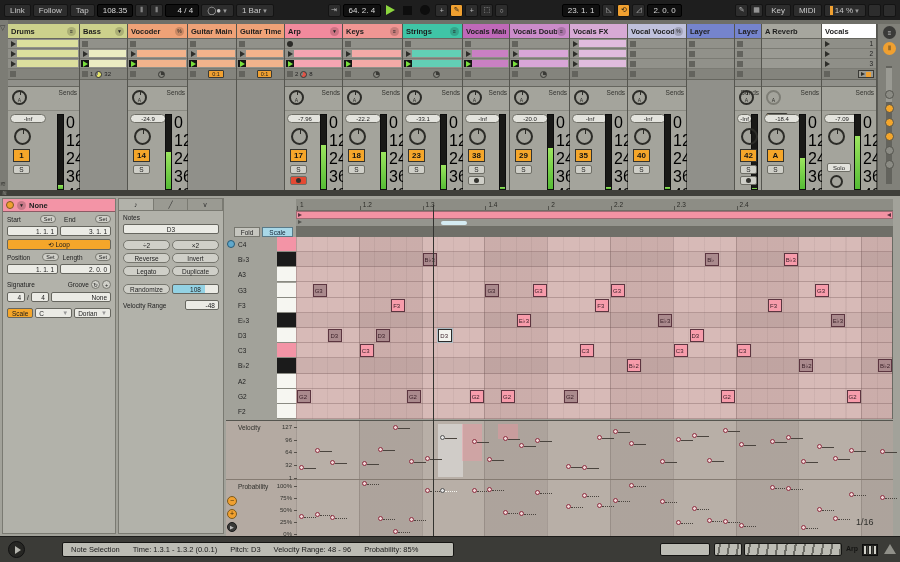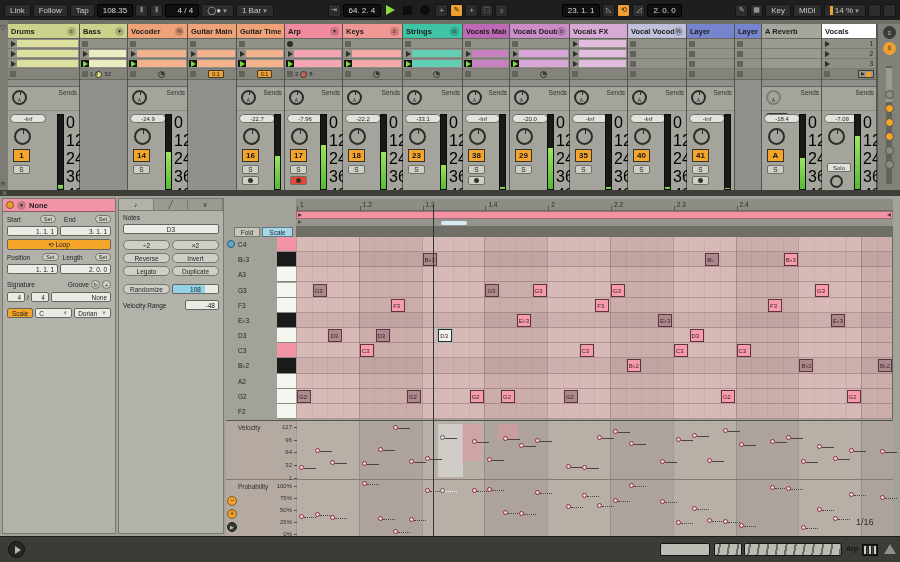--- a/index.html
+++ b/index.html
@@ -443,41 +443,20 @@
               <div class="launch">
                 <div class="tri"></div>
               </div>
               <div class="cbody" style="background: rgb(242, 179, 140);"></div>
             </div>
           </div>
           <div class="row4">
             <div class="sq"></div>
             <div class="obox" style="margin: 0px auto;">0:1</div>
           </div>
-          <div class="mix">
-            <div class="sends">
-              <div class="sends-label">Sends</div>
-              <div class="knob">
-                <div class="ptr"></div>
-                <div class="kl">A</div>
-              </div>
-            </div>
-            <div class="volpill" style="width: 36px;">-22.7</div>
-            <div class="meter" style="right: 3px;">
-              <div class="green" style="height: 33px;"></div>
-            </div>
-            <div class="panknob">
-              <div class="ptr"></div>
-            </div>
-            <div class="numbox">16</div>
-            <div class="spill">S</div>
-            <div class="recpill">
-              <div class="dot"></div>
-            </div>
-          </div>
         </div>
         <div class="track" style="width: 58px;">
           <div class="thead" style="background: rgb(242, 138, 157);">
             <div class="tname">Arp</div>
             <div class="tbadge">▼</div>
           </div>
           <div class="slot">
             <div class="reccirc"></div>
           </div>
           <div class="slot">
@@ -856,57 +835,57 @@
           </div>
           <div class="slot">
             <div class="stopsq"></div>
           </div>
           <div class="slot">
             <div class="stopsq"></div>
           </div>
           <div class="row4">
             <div class="sq"></div>
           </div>
+        </div>
+        <div class="track" style="width: 27px;">
+          <div class="thead" style="background: rgb(117, 132, 205);">
+            <div class="tname">Layer</div>
+          </div>
+          <div class="slot">
+            <div class="stopsq"></div>
+          </div>
+          <div class="slot">
+            <div class="stopsq"></div>
+          </div>
+          <div class="slot">
+            <div class="stopsq"></div>
+          </div>
+          <div class="row4">
+            <div class="sq"></div>
+          </div>
           <div class="mix">
             <div class="sends">
               <div class="sends-label">Sends</div>
               <div class="knob">
                 <div class="ptr"></div>
                 <div class="kl">A</div>
               </div>
             </div>
-            <div class="volpill" style="width: 36px;">-Inf</div>
+            <div class="volpill" style="width: 15px;">-Inf</div>
             <div class="meter" style="right: 3px;">
               <div class="green" style="height: 1px;"></div>
             </div>
             <div class="panknob">
               <div class="ptr"></div>
             </div>
-            <div class="numbox">41</div>
+            <div class="numbox">42</div>
             <div class="spill">S</div>
             <div class="recpill">
               <div class="dot"></div>
             </div>
-          </div>
-        </div>
-        <div class="track" style="width: 27px;">
-          <div class="thead" style="background: rgb(117, 132, 205);">
-            <div class="tname">Layer</div>
-          </div>
-          <div class="slot">
-            <div class="stopsq"></div>
-          </div>
-          <div class="slot">
-            <div class="stopsq"></div>
-          </div>
-          <div class="slot">
-            <div class="stopsq"></div>
-          </div>
-          <div class="row4">
-            <div class="sq"></div>
           </div>
         </div>
         <div class="track" style="width: 60px;">
           <div class="thead" style="background: rgb(166, 166, 158);">
             <div class="tname">A Reverb</div>
           </div>
           <div class="slot emptyslot"></div>
           <div class="slot emptyslot"></div>
           <div class="slot emptyslot"></div>
           <div class="row4"></div>
@@ -1325,20 +1304,27 @@
       <div class="vstem dotted" style="left: 853.5px; top: 494.56px; width: 12px;"></div>
     </div>
   <div class="lanebtn" style="top:496px">−</div>
   <div class="lanebtn" style="top:509px">+</div>
   <div class="lanebtn dark" style="top:522px">▶</div>
 
   <div class="statusbar">
     <div class="sb-playc">
         <span class="tri"></span>
       </div>
+    <div class="sb-infoc">
+      <span>Note Selection</span>
+      <span>Time: 1.3.1 - 1.3.2 (0.0.1)</span>
+      <span>Pitch: D3</span>
+      <span>Velocity Range: 48 - 96</span>
+      <span>Probability: 85%</span>
+    </div>
     <div class="sb-box" style="left:660px;width:50px"></div>
     <div class="sb-box dashpat" style="left:714px;width:28px"></div>
     <div class="sb-box dashpat" style="left:744px;width:98px"></div>
     <div class="sb-arp">Arp</div>
     <div class="kbicon">
         <i></i>
         <i class="bk"></i>
         <i></i>
         <i class="bk"></i>
         <i></i>

